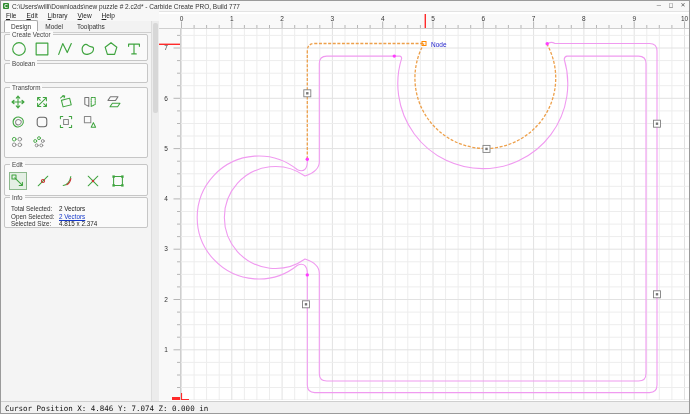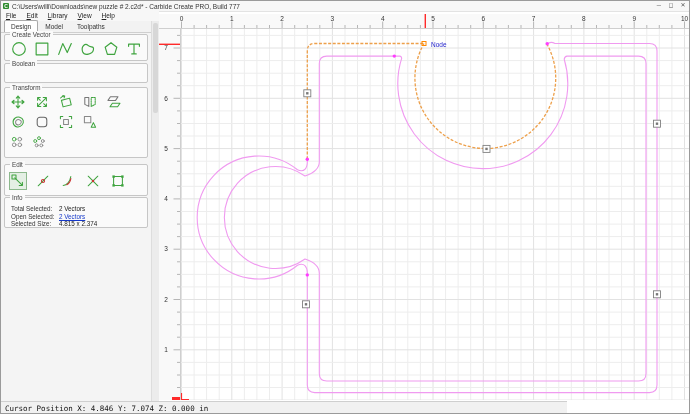--- a/index.html
+++ b/index.html
@@ -37,21 +37,21 @@
   .inforow .lab{display:inline-block;width:48px;color:#333;}
   .inforow .val{color:#222;}
   .inforow .val.link{color:#1538c9;text-decoration:underline;}
   
   .corner{position:absolute;left:158px;top:13px;width:22px;height:15px;background:#f6f6f6;
           border-right:1px solid #cfcfcf;border-bottom:1px solid #cfcfcf;box-sizing:border-box;}
   .rulertop{position:absolute;left:158px;top:13px;width:532px;height:15px;background:#f9f9f9;border-bottom:1px solid #cfcfcf;box-sizing:border-box;}
   .rulerleft{position:absolute;left:158px;top:28px;width:22px;height:371px;background:#f9f9f9;border-right:1px solid #cfcfcf;box-sizing:border-box;}
   .canvas{position:absolute;left:180px;top:28px;width:510px;height:371px;background:#ffffff;}
   
-  .statusbar{position:absolute;left:0;top:400px;width:566px;height:14px;background:#f1f1f1;
+  .statusbar{position:absolute;left:0;top:400px;width:690px;height:14px;background:#f1f1f1;
              border-top:1px solid #cfcfcf;box-sizing:border-box;display:flex;align-items:center;text-align:right;}
   .statusbar .stext{font-family:"DejaVu Sans Mono",monospace;font-size:7.5px;color:#111;padding-left:4px;white-space:nowrap;}
   text{font-family:"Liberation Sans",sans-serif;}
 </style>
 </head>
 <body>
 
 <div class="app">
 
   <div class="titlebar">

